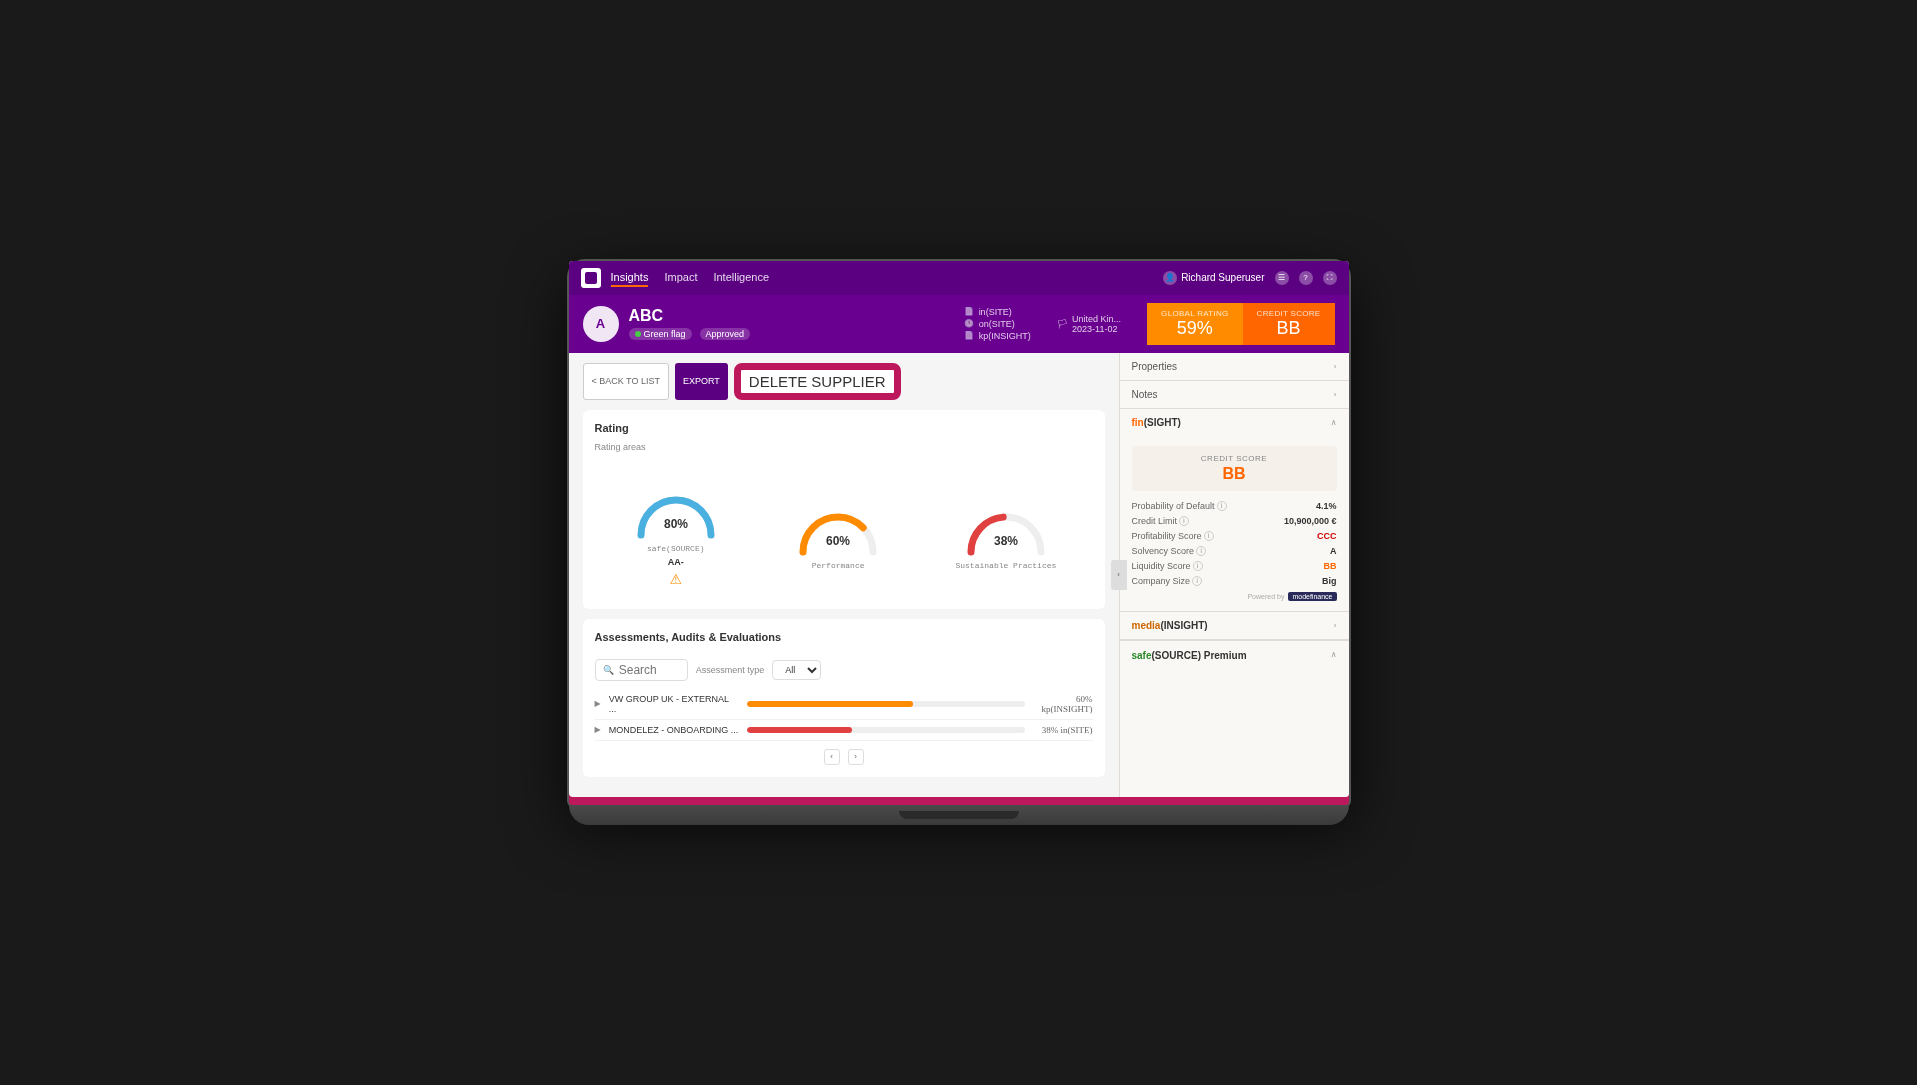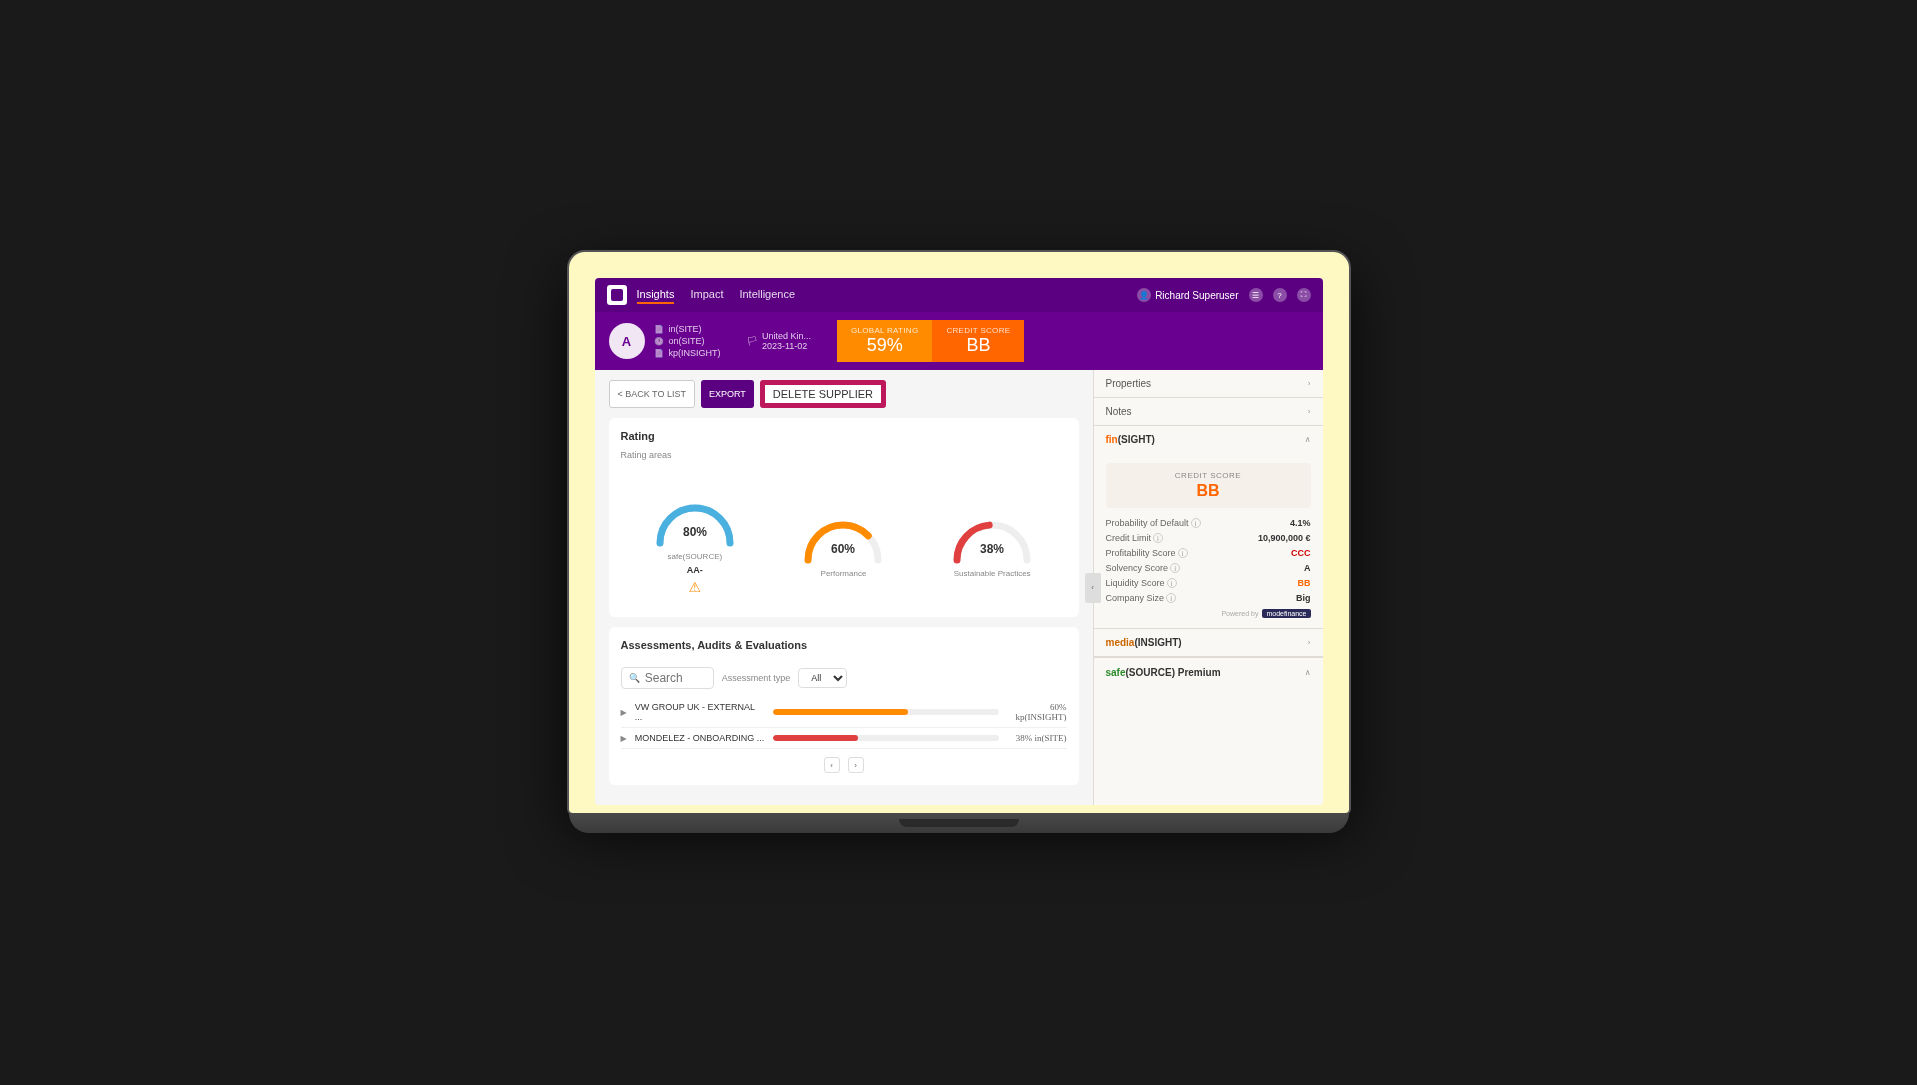--- a/index.html
+++ b/index.html
@@ -12,23 +12,23 @@
       font-family: -apple-system, BlinkMacSystemFont, 'Segoe UI', sans-serif;
     }
 
     .laptop-container {
       position: relative;
       width: 780px;
       margin: 0 auto;
     }
 
     .laptop-screen {
-      background: #fef9c3;
+      background: #be185d;
       border-radius: 16px 16px 4px 4px;
-      padding: 26px;
+      padding: 0;
       padding-bottom: 8px;
       box-shadow: 0 0 0 2px #555, 0 20px 60px rgba(0,0,0,0.8);
     }
 
     .screen-inner {
       background: #f5f5f5;
       border-radius: 4px;
       overflow: hidden;
       width: 100%;
     }
@@ -292,25 +292,25 @@
       color: white;
       border: none;
       padding: 3px 8px;
       border-radius: 3px;
       font-size: 9px;
       cursor: pointer;
     }
 
     .btn-delete {
       background: white;
-      border: 5px solid #be185d;
+      border: 7px solid #be185d;
       color: #333;
       padding: 3px 8px;
-      border-radius: 3px;
-      font-size: 11px;
+      border-radius: 8px;
+      font-size: 15px;
       cursor: pointer;
     }
 
     
     .card {
       background: white;
       border-radius: 6px;
       padding: 12px;
       margin-bottom: 10px;
     }
@@ -339,20 +339,21 @@
       display: flex;
       flex-direction: column;
       align-items: center;
       gap: 4px;
     }
 
     .gauge-label {
       font-size: 8px;
       color: #888;
       text-align: center;
+      font-family: Liberation Mono, monospace;
     }
 
     .gauge-sublabel {
       font-size: 9px;
       font-weight: bold;
       color: #333;
     }
 
     .gauge-warning {
       font-size: 14px;
@@ -666,20 +667,27 @@
               <span>Richard Superuser</span>
             </div>
             <div class="nav-icon">☰</div>
             <div class="nav-icon">?</div>
             <div class="nav-icon">⛶</div>
           </div>
         </div>
 
         <div class="supplier-header">
           <div class="supplier-avatar">A</div>
+          <div class="supplier-info">
+            <div class="supplier-name">ABC</div>
+            <div class="supplier-badges">
+              <span class="badge-green">Green flag</span>
+              <span class="badge-approved">Approved</span>
+            </div>
+          </div>
           <div class="supplier-meta">
             <div class="meta-item">
               <span class="meta-icon">📄</span>
               <span>in(SITE)</span>
             </div>
             <div class="meta-item">
               <span class="meta-icon">🕐</span>
               <span>on(SITE)</span>
             </div>
             <div class="meta-item">

